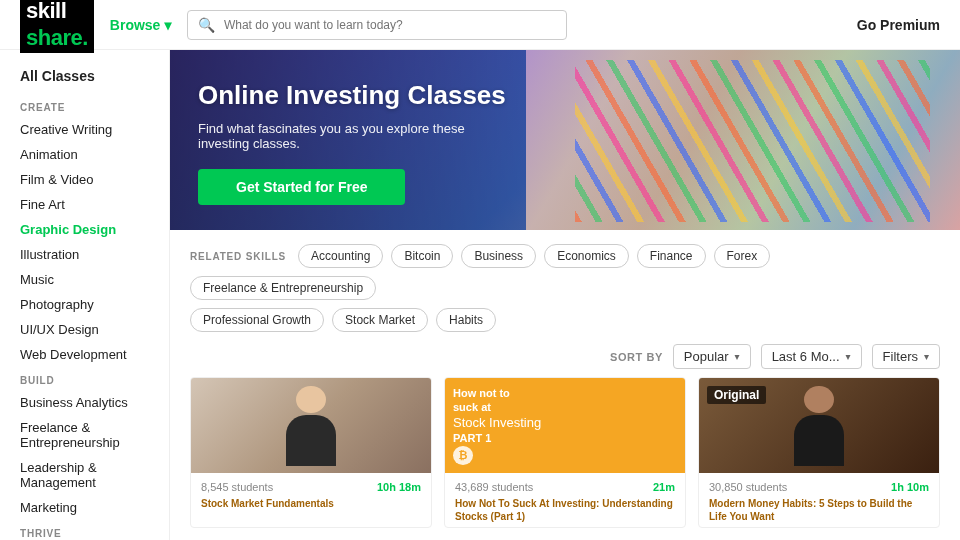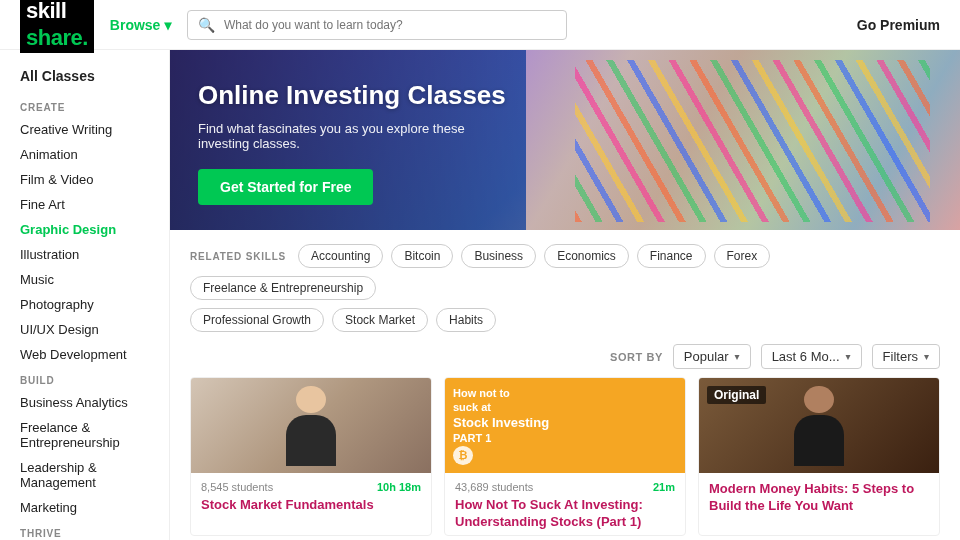--- a/index.html
+++ b/index.html
@@ -173,21 +173,21 @@
       font-size: 13px;
       margin-bottom: 18px;
       opacity: 0.92;
       max-width: 300px;
     }
     .hero-cta {
       background: #00c853;
       color: #fff;
       border: none;
       border-radius: 4px;
-      padding: 10px 22px;
+      padding: 10px 38px;
       font-size: 14px;
       font-weight: 700;
       cursor: pointer;
     }
 
     
     .related-skills-row {
       padding: 14px 20px 0;
       display: flex;
       align-items: center;
@@ -290,23 +290,23 @@
       display: flex;
       justify-content: space-between;
       align-items: center;
       font-size: 11px;
       color: #888;
       margin-bottom: 4px;
     }
     .students-count { }
     .duration { color: #00c853; font-weight: 600; }
     .course-title {
-      font-size: 13px;
+      font-size: 10px;
       font-weight: 700;
-      color: #be185d;
+      color: #a16207;
       line-height: 1.3;
       margin-bottom: 0;
     }
 
     
     .thumb-wrap {
       position: relative;
       height: 95px;
       overflow: hidden;
     }
@@ -471,21 +471,21 @@
         </div>
 
       </div>
 
       <div class="course-card">
         <div class="thumb-wrap">
           <div class="thumb-orange" style="height:95px;background:#f5a623;display:flex;align-items:flex-start;justify-content:space-between;padding:8px;">
             <div style="color:#fff;font-size:11px;font-weight:700;line-height:1.3;">
               <div>How not to</div>
               <div>suck at</div>
-              <div style="font-size:13px;font-weight:700;">Stock Investing</div>
+              <div style="font-size:13px;font-weight:400;">Stock Investing</div>
               <div>PART 1</div>
             </div>
             <div style="color:#f5a623;background:rgba(255,255,255,0.85);border-radius:50%;width:20px;height:20px;display:flex;align-items:center;justify-content:center;font-size:11px;font-weight:900;">₿</div>
           </div>
         </div>
         <div class="course-meta">
           <div class="course-students-time">
             <span class="students-count">43,689 students</span>
             <span class="duration">21m</span>
           </div>
@@ -498,20 +498,24 @@
         <div class="thumb-wrap">
           <div class="dark-person-photo" style="position:relative;">
             <div class="person-silhouette">
               <div class="dark-person-head"></div>
               <div class="dark-person-body"></div>
             </div>
             <div class="original-badge">Original</div>
           </div>
         </div>
         <div class="course-meta">
+          <div class="course-students-time">
+            <span class="students-count">30,850 students</span>
+            <span class="duration">1h 10m</span>
+          </div>
           <div class="course-title">Modern Money Habits: 5 Steps to Build the Life You Want</div>
         </div>
 
       </div>
 
     </div>
   </div>
 </div>
 
 </body></html>

